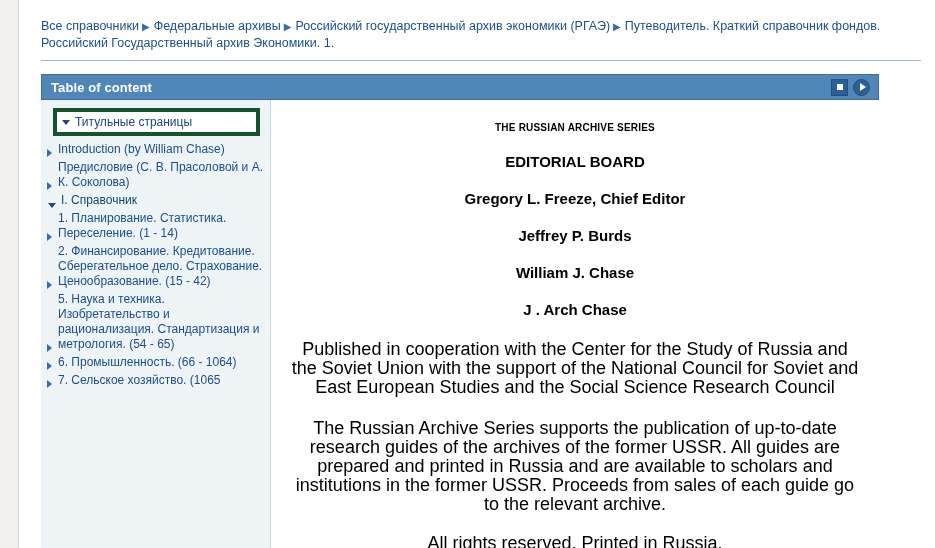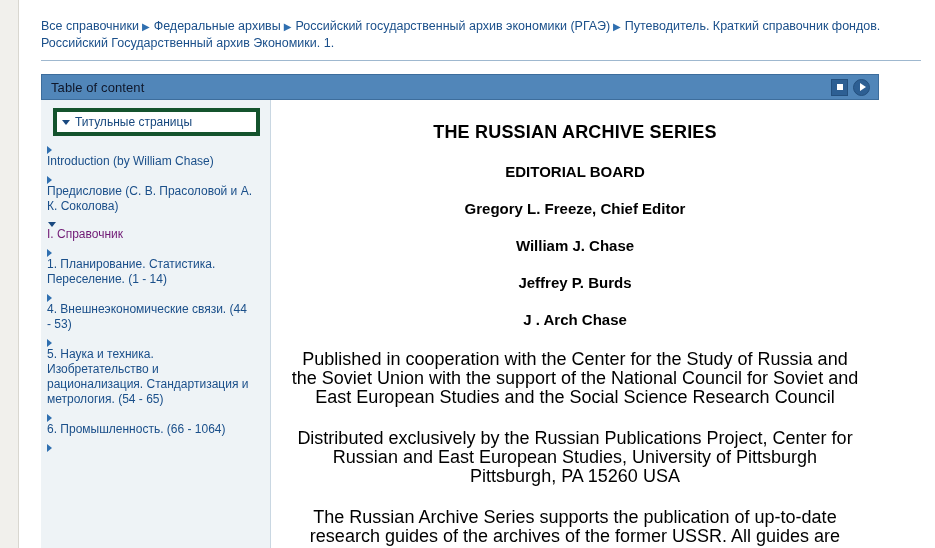--- a/index.html
+++ b/index.html
@@ -69,22 +69,22 @@
     width: 838px;
     height: 26px;
     background: linear-gradient(#5b90c2, #4a7fb3 55%, #淡);
     background: #5186b9;
     border: 1px solid #3d6d9c;
     box-sizing: border-box;
     display: flex;
     align-items: center;
   }
   .toc-bar-title {
-    color: #0f172a;
-    font-weight: normal;
+    color: #ffffff;
+    font-weight: bold;
     font-size: 13px;
     margin-left: 9px;
     letter-spacing: 0.1px;
   }
   .toc-bar-actions {
     margin-left: auto;
     display: flex;
     align-items: center;
     gap: 5px;
     margin-right: 8px;
@@ -156,46 +156,45 @@
     margin: 4px 6px 0 0;
     flex: 0 0 auto;
   }
   ul.toc-list {
     list-style: none;
     margin: 0;
     padding: 0;
   }
   li.toc-item {
     display: flex;
-    align-items: flex-start;
-    margin: 0 12px 3px 0;
+    align-items: flex-end;
+    margin: 0 0 3px 0;
     padding: 0;
-    flex-direction: column;
   }
   li.toc-item > .label {
     color: #1a4f8a;
     font-size: 12px;
     line-height: 15px;
     cursor: pointer;
   }
   .lvl1 { padding-left: 8px; }
   .lvl2 { padding-left: 22px; }
-  .lvl1.expanded > .label { color: #701a75; }
+  .lvl1.expanded > .label { color: #0c4a6e; }
   
   .content {
     flex: 1;
     padding: 14px 18px 0 18px;
     box-sizing: border-box;
     overflow: hidden;
     background: #ffffff;
   }
   .c-title {
     text-align: center;
     font-weight: bold;
-    font-size: 18px;
+    font-size: 10px;
     margin: 8px 0 0 0;
     letter-spacing: 0.2px;
   }
   .c-sub {
     text-align: center;
     font-weight: bold;
     font-size: 15px;
     margin: 20px 0 0 0;
   }
   .c-person {
@@ -257,44 +256,44 @@
         <li class="toc-item lvl1 expanded">
           <span class="caret-down"></span>
           <span class="label">I. Справочник</span>
         </li>
         <li class="toc-item lvl2">
           <span class="caret-right"></span>
           <span class="label">1. Планирование. Статистика. Переселение. (1 - 14)</span>
         </li>
         <li class="toc-item lvl2">
           <span class="caret-right"></span>
-          <span class="label">4. Внешнеэкономические связи. (44 - 53)</span>
+          <span class="label">2. Финансирование. Кредитование. Сберегательное дело. Страхование. Ценообразование. (15 - 42)</span>
         </li>
         <li class="toc-item lvl2">
           <span class="caret-right"></span>
           <span class="label">5. Наука и техника. Изобретательство и рационализация. Стандартизация и метрология. (54 - 65)</span>
         </li>
         <li class="toc-item lvl2">
           <span class="caret-right"></span>
           <span class="label">6. Промышленность. (66 - 1064)</span>
         </li>
         <li class="toc-item lvl2">
           <span class="caret-right"></span>
+          <span class="label">7. Сельское хозяйство. (1065</span>
         </li>
       </ul>
     </div>
 
     <div class="content">
       <div class="c-title">THE RUSSIAN ARCHIVE SERIES</div>
       <div class="c-sub">EDITORIAL BOARD</div>
       <div class="c-person">Gregory L. Freeze, Chief Editor</div>
+      <div class="c-person">Jeffrey P. Burds</div>
       <div class="c-person">William J. Chase</div>
-      <div class="c-person">Jeffrey P. Burds</div>
       <div class="c-person">J . Arch Chase</div>
       <div class="c-para">Published in cooperation with the Center for the Study of Russia and the Soviet Union with the support of the National Council for Soviet and East European Studies and the Social Science Research Council</div>
-      <div class="c-para">Distributed exclusively by the Russian Publications Project, Center for Russian and East European Studies, University of Pittsburgh Pittsburgh, PA 15260 USA</div>
       <div class="c-para">The Russian Archive Series supports the publication of up-to-date research guides of the archives of the former USSR. All guides are prepared and printed in Russia and are available to scholars and institutions in the former USSR. Proceeds from sales of each guide go to the relevant archive.</div>
       <div class="c-para tight">All rights reserved. Printed in Russia.</div>
 
     </div>
 
   </div>
 </div>
 
 </body></html>

